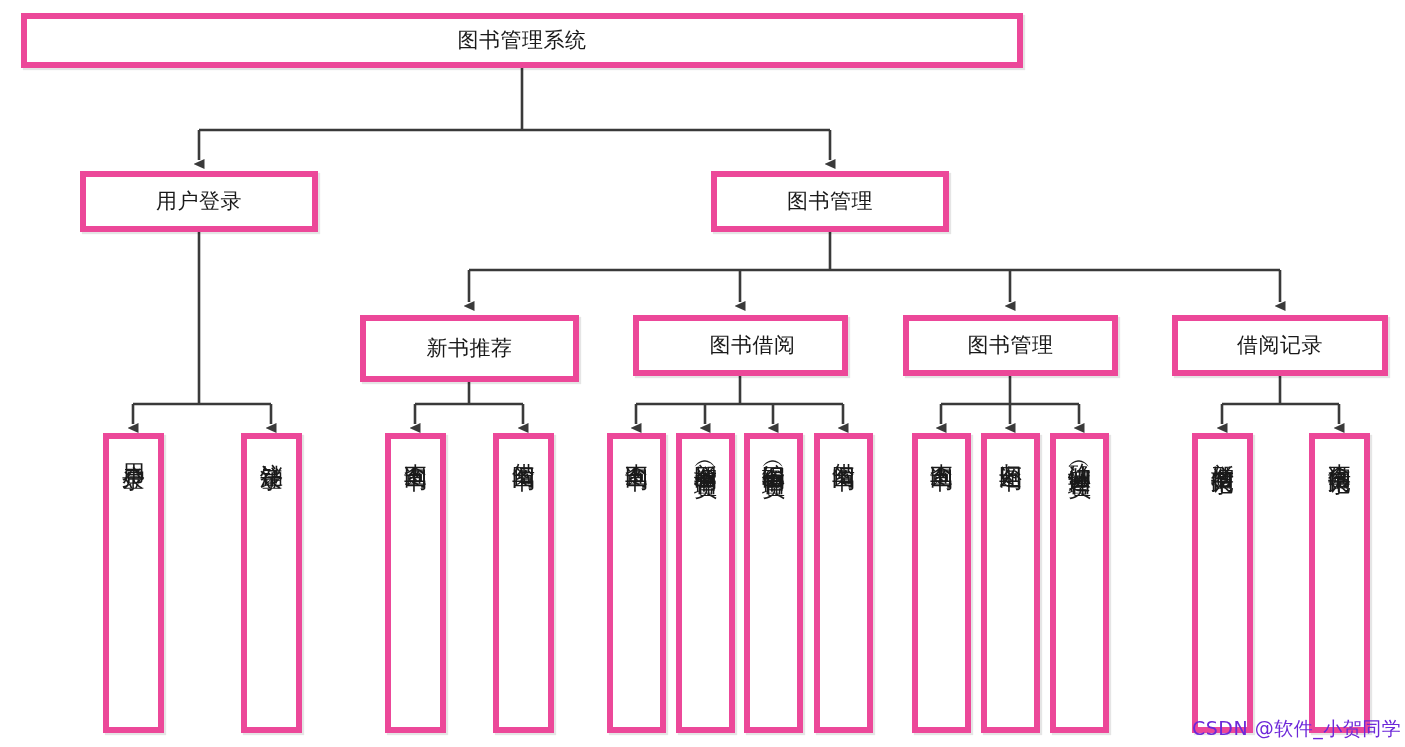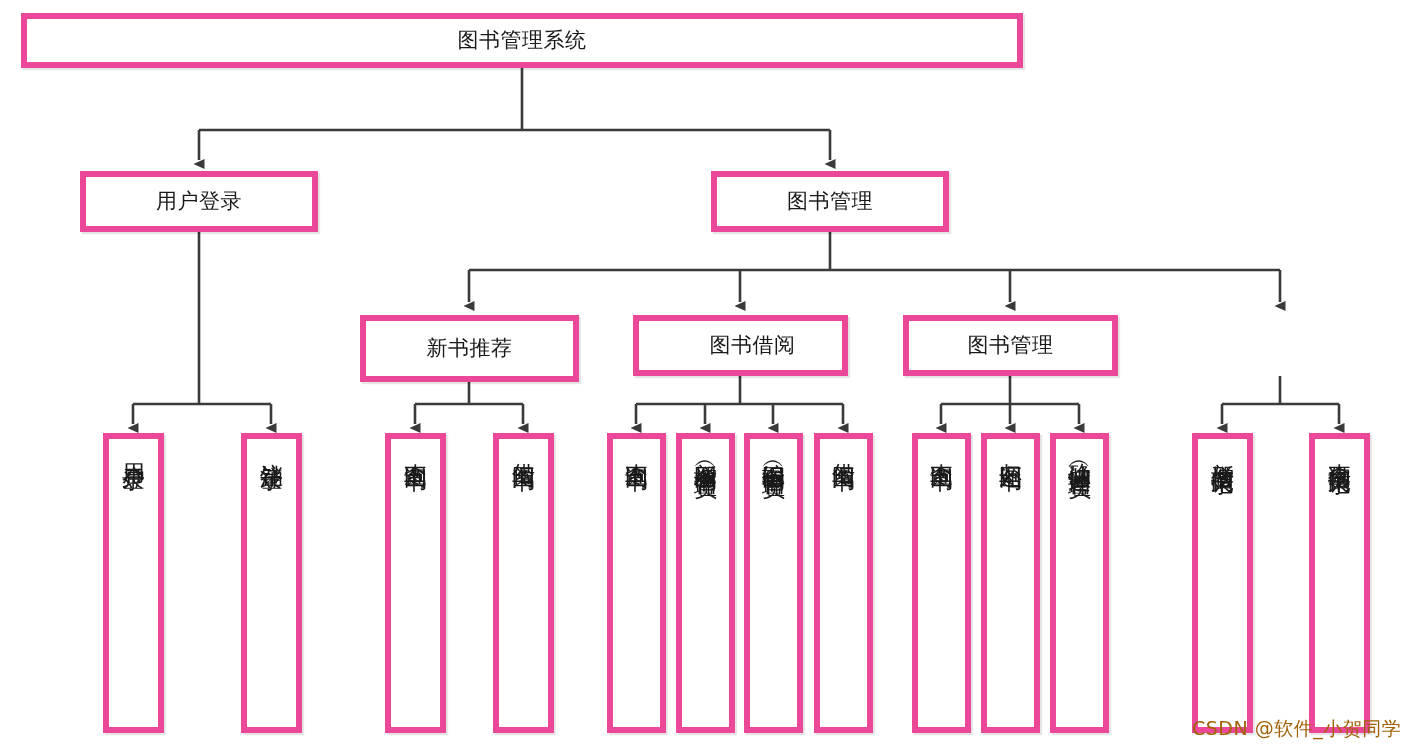--- a/index.html
+++ b/index.html
@@ -54,21 +54,21 @@
     writing-mode: vertical-rl;
     text-orientation: upright;
     font-size: 23px;
     line-height: 1.18;
     letter-spacing: 2px;
     white-space: nowrap;
   }
   .watermark {
     position: absolute;
     font-size: 19px;
-    color: #a16207;
+    color: #6d28d9;
     white-space: nowrap;
     letter-spacing: 0.5px;
     user-select: none;
   }
 </style>
 </head>
 <body>
 
 <div id="canvas">
 
@@ -135,20 +135,23 @@
 
   <div class="node horiz" style="left:360px; top:315px; width:219px; height:67px;">
     <span class="lbl">新书推荐</span>
   </div>
   <div class="node horiz" style="left:633px; top:315px; width:215px; height:61px;padding-left:24px;">
     <span class="lbl">图书借阅</span>
   </div>
   <div class="node horiz" style="left:903px; top:315px; width:215px; height:61px;">
     <span class="lbl">图书管理</span>
   </div>
+  <div class="node horiz" style="left:1172px; top:315px; width:216px; height:61px;">
+    <span class="lbl">借阅记录</span>
+  </div>
 
   <div class="node vert" style="left:103px; top:433px; width:61px; height:300px;">
     <span class="lbl">用户登录</span>
   </div>
   <div class="node vert" style="left:241px; top:433px; width:61px; height:300px;">
     <span class="lbl">注销登录</span>
   </div>
 
   <div class="node vert" style="left:385px; top:433px; width:61px; height:300px;">
     <span class="lbl">查询图书</span>

